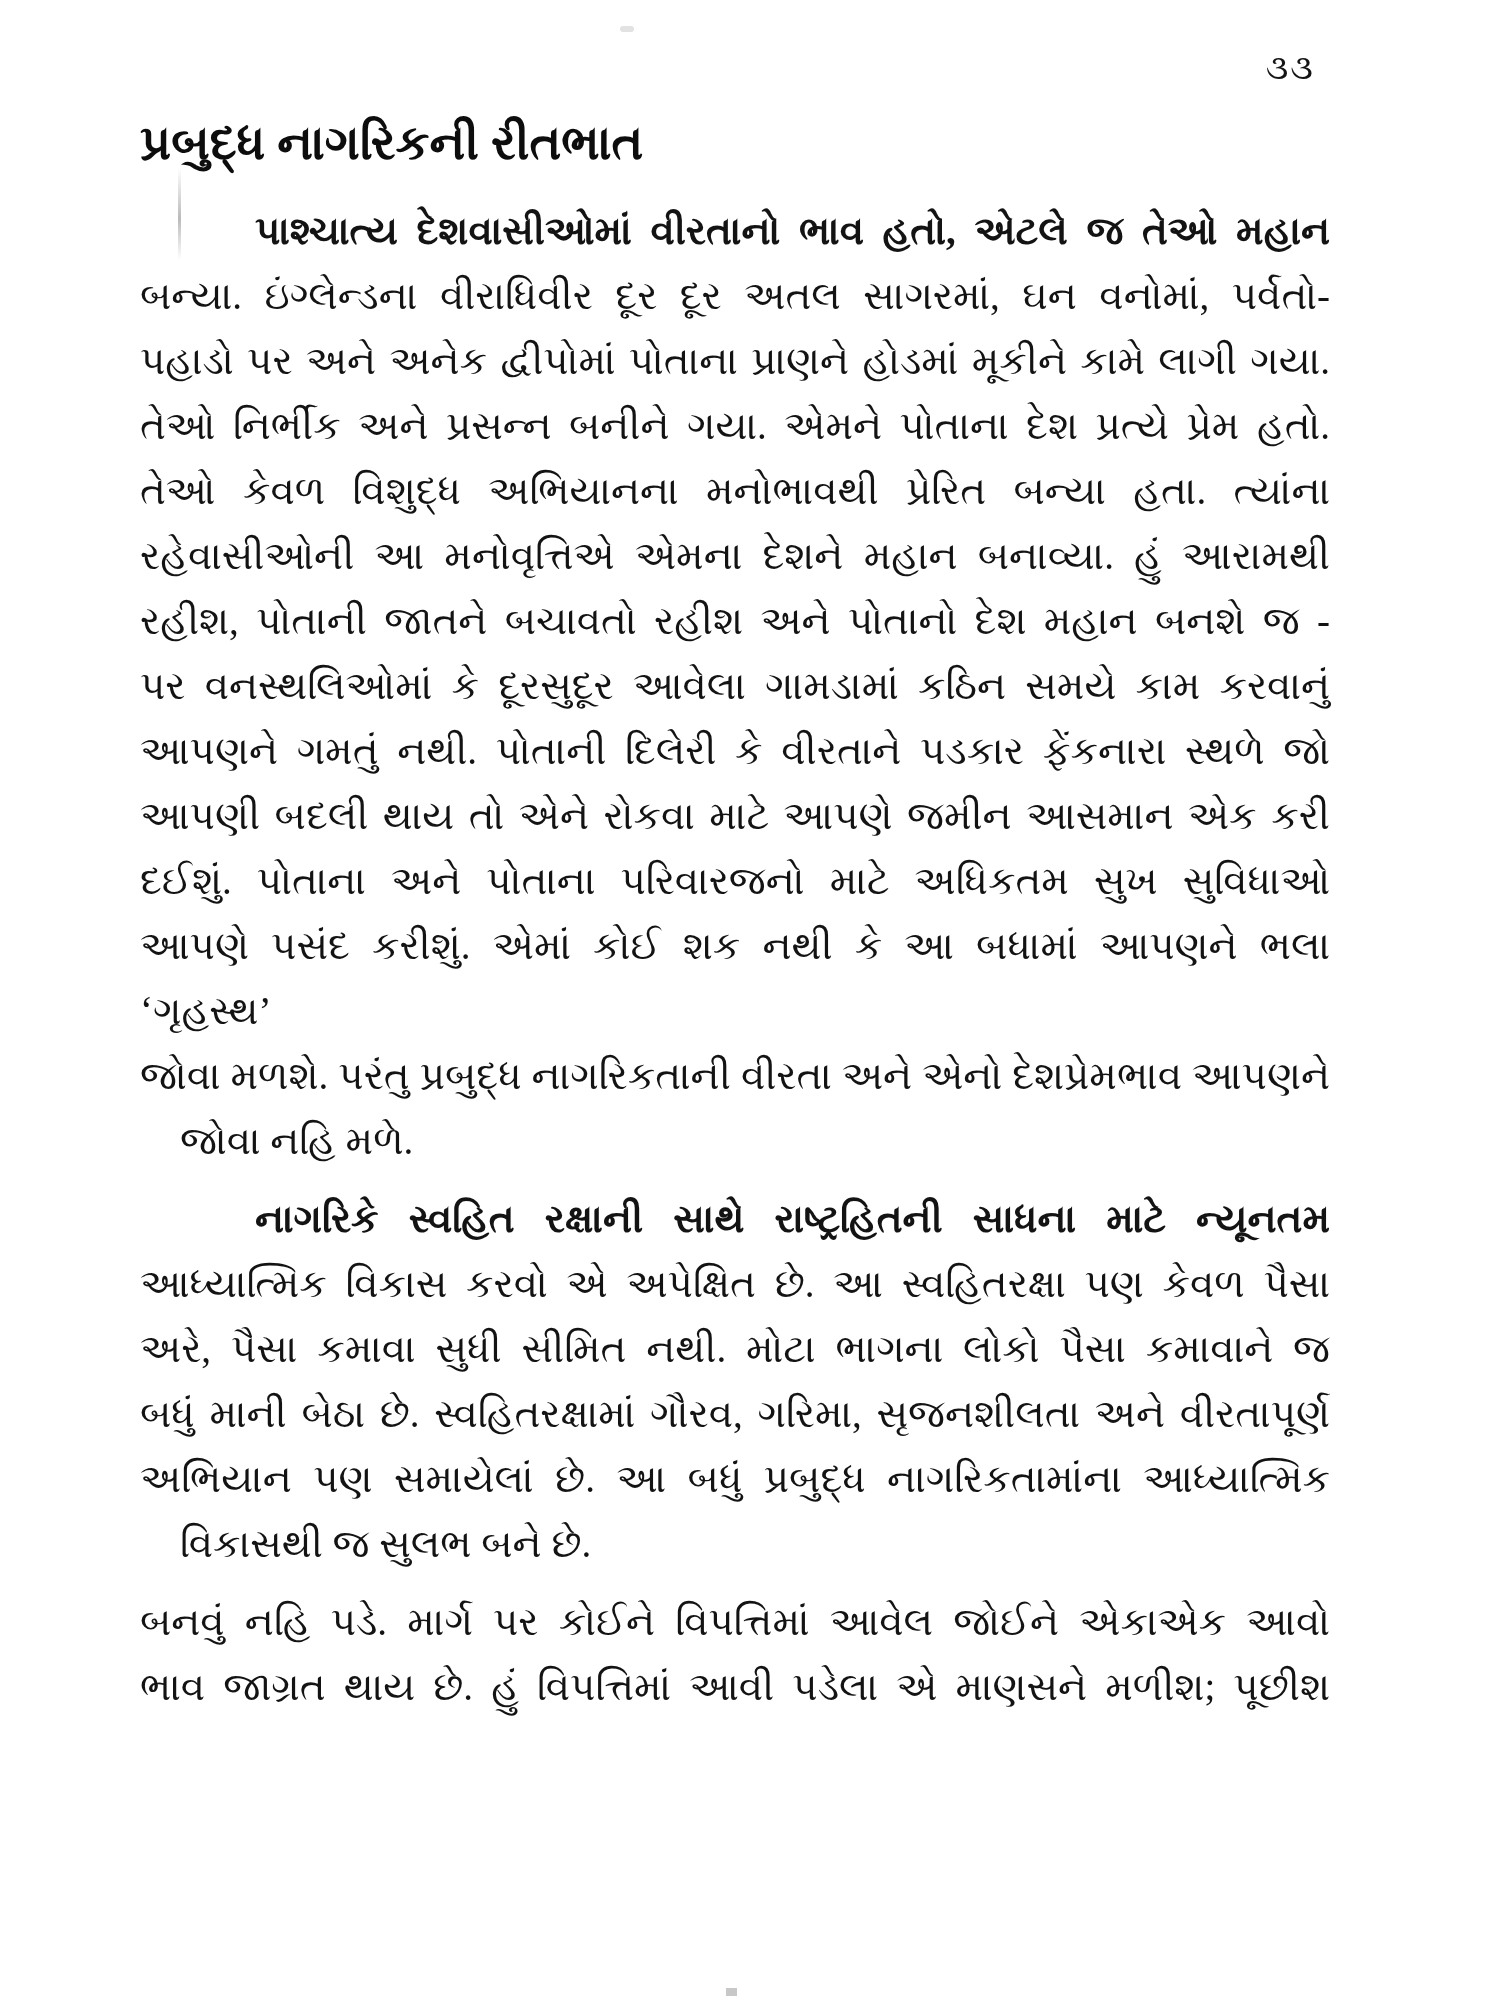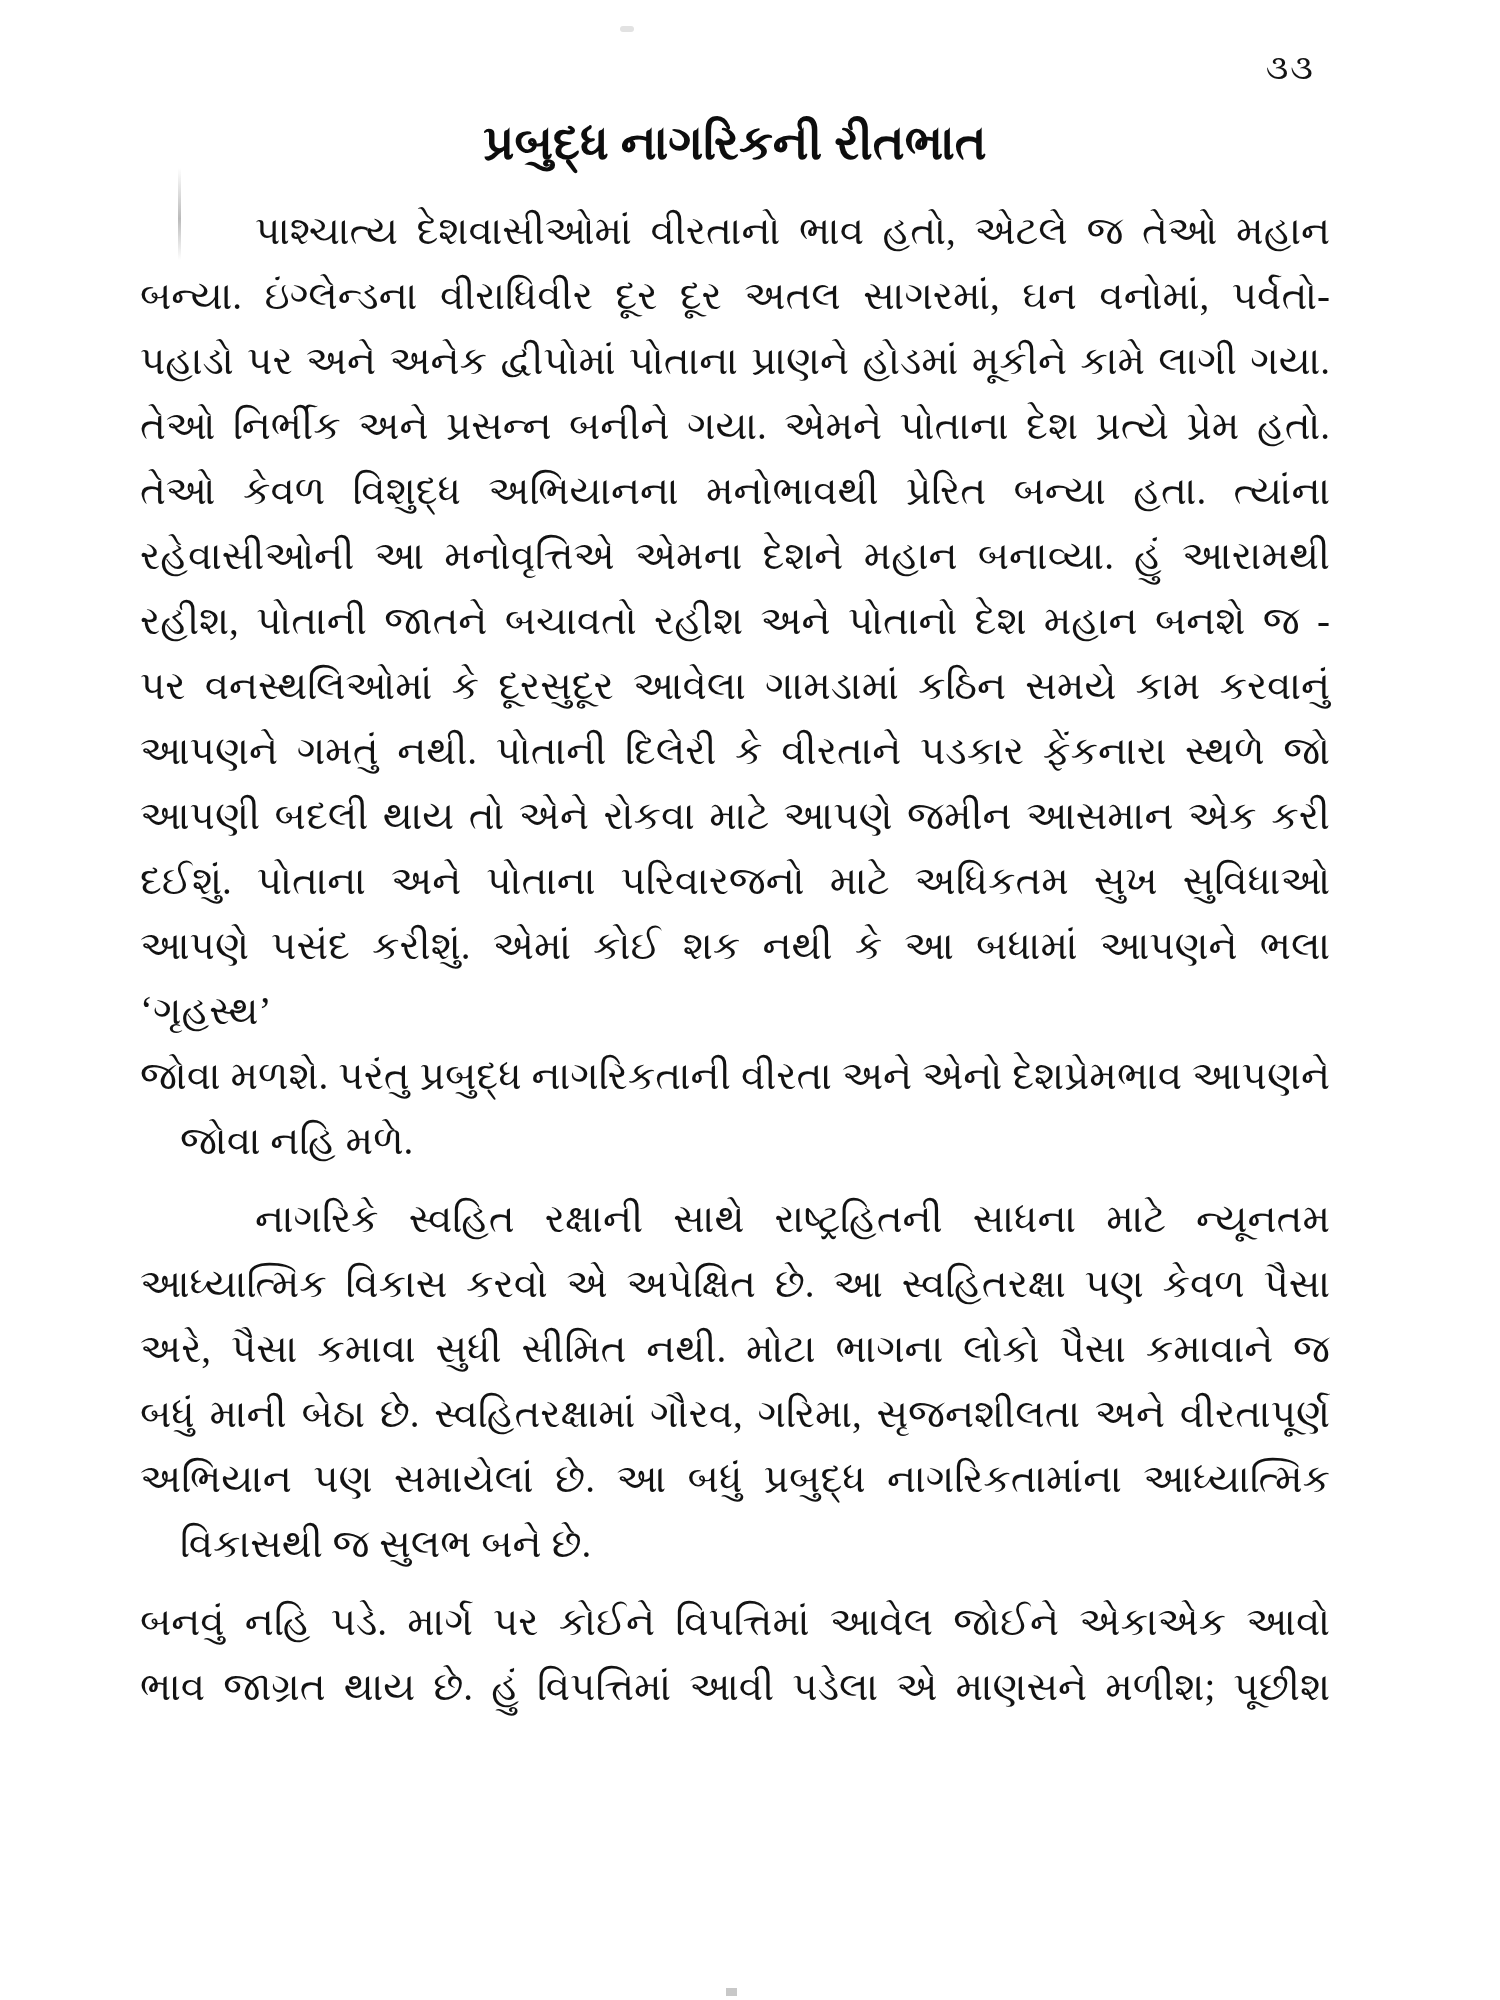--- a/index.html
+++ b/index.html
@@ -26,37 +26,37 @@
     color: #141414;
   }
   .content {
     position: absolute;
     left: 140px;
     top: 110px;
     width: 1190px;
   }
   .title {
     margin: 0 0 22px 0;
-    text-align: center;
+    text-align: left;
     font-size: 48px;
     line-height: 66px;
     font-weight: 700;
     color: #0d0d0d;
   }
   .para { margin: 0; }
   .para + .para { margin-top: 13px; }
   .line {
     font-size: 39px;
     line-height: 65px;
     min-height: 65px;
     text-align: justify;
     text-align-last: justify;
     color: #131313;
   }
-  .line.first { text-indent: 115px; }
+  .line.first { text-indent: 115px; font-weight: bold; }
   .line.end { text-align-last: left; margin-left: 40px; }
   
   .artifact-vline {
     position: absolute;
     left: 178px;
     top: 168px;
     width: 3px;
     height: 92px;
     background: linear-gradient(to bottom, rgba(160,160,160,0) 0%, rgba(130,130,130,.55) 55%, rgba(160,160,160,0) 100%);
   }

